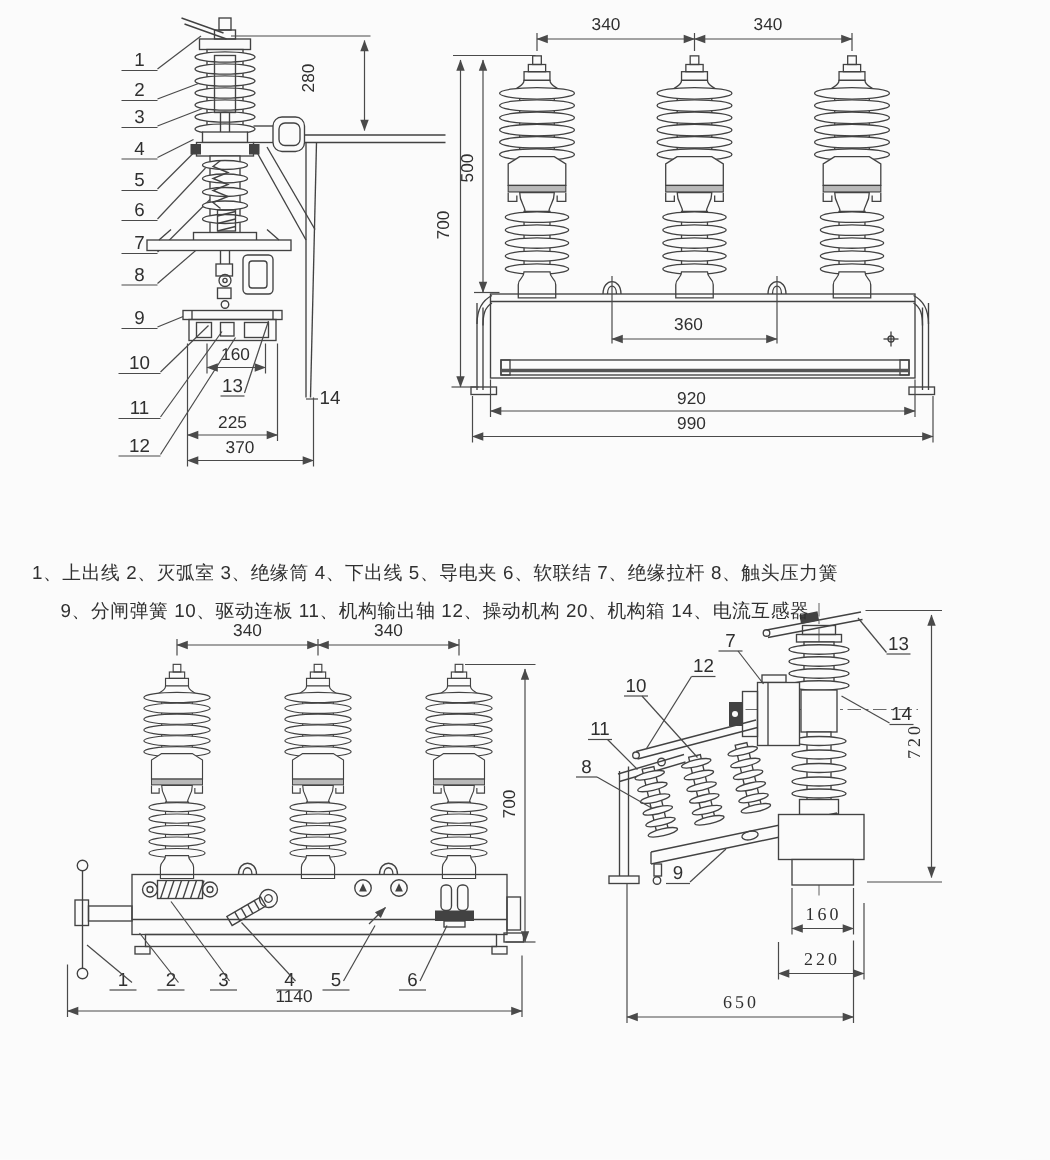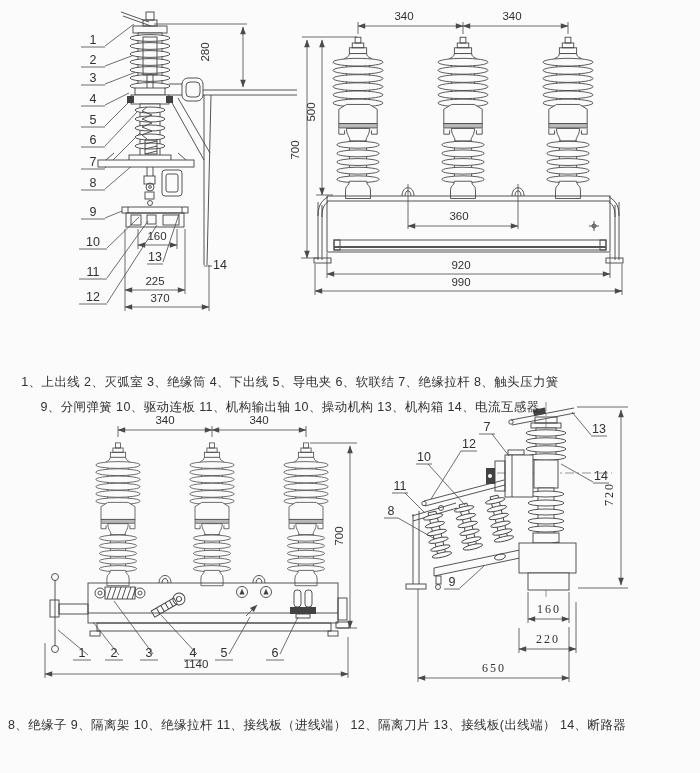--- a/index.html
+++ b/index.html
@@ -524,18 +524,17 @@
       <line class="dim" x1="418" y1="589" x2="418" y2="682"></line>
       <line class="dim" x1="569" y1="627" x2="569" y2="682"></line>
       <line class="dim" x1="418" y1="678" x2="569" y2="678" marker-start="url(#arr)" marker-end="url(#arr)"></line>
       <text class="tser" x="494" y="672">650</text>
     </g>
   </g>
 </svg>
 
 <div class="caption caption-top">
   <div>1、上出线 2、灭弧室 3、绝缘筒 4、下出线 5、导电夹 6、软联结 7、绝缘拉杆 8、触头压力簧</div>
-  <div>9、分闸弹簧 10、驱动连板 11、机构输出轴 10、操动机构 13、机构箱 14、电流互感器</div>
+  <div>9、分闸弹簧 10、驱动连板 11、机构输出轴 12、操动机构 20、机构箱 14、电流互感器</div>
 </div>
 <div class="caption caption-bottom">
-  <div>8、绝缘子 9、隔离架 10、绝缘拉杆 11、接线板（进线端） 12、隔离刀片 13、接线板(出线端） 14、断路器</div>
 </div>
 </div>
 
 </body></html>

